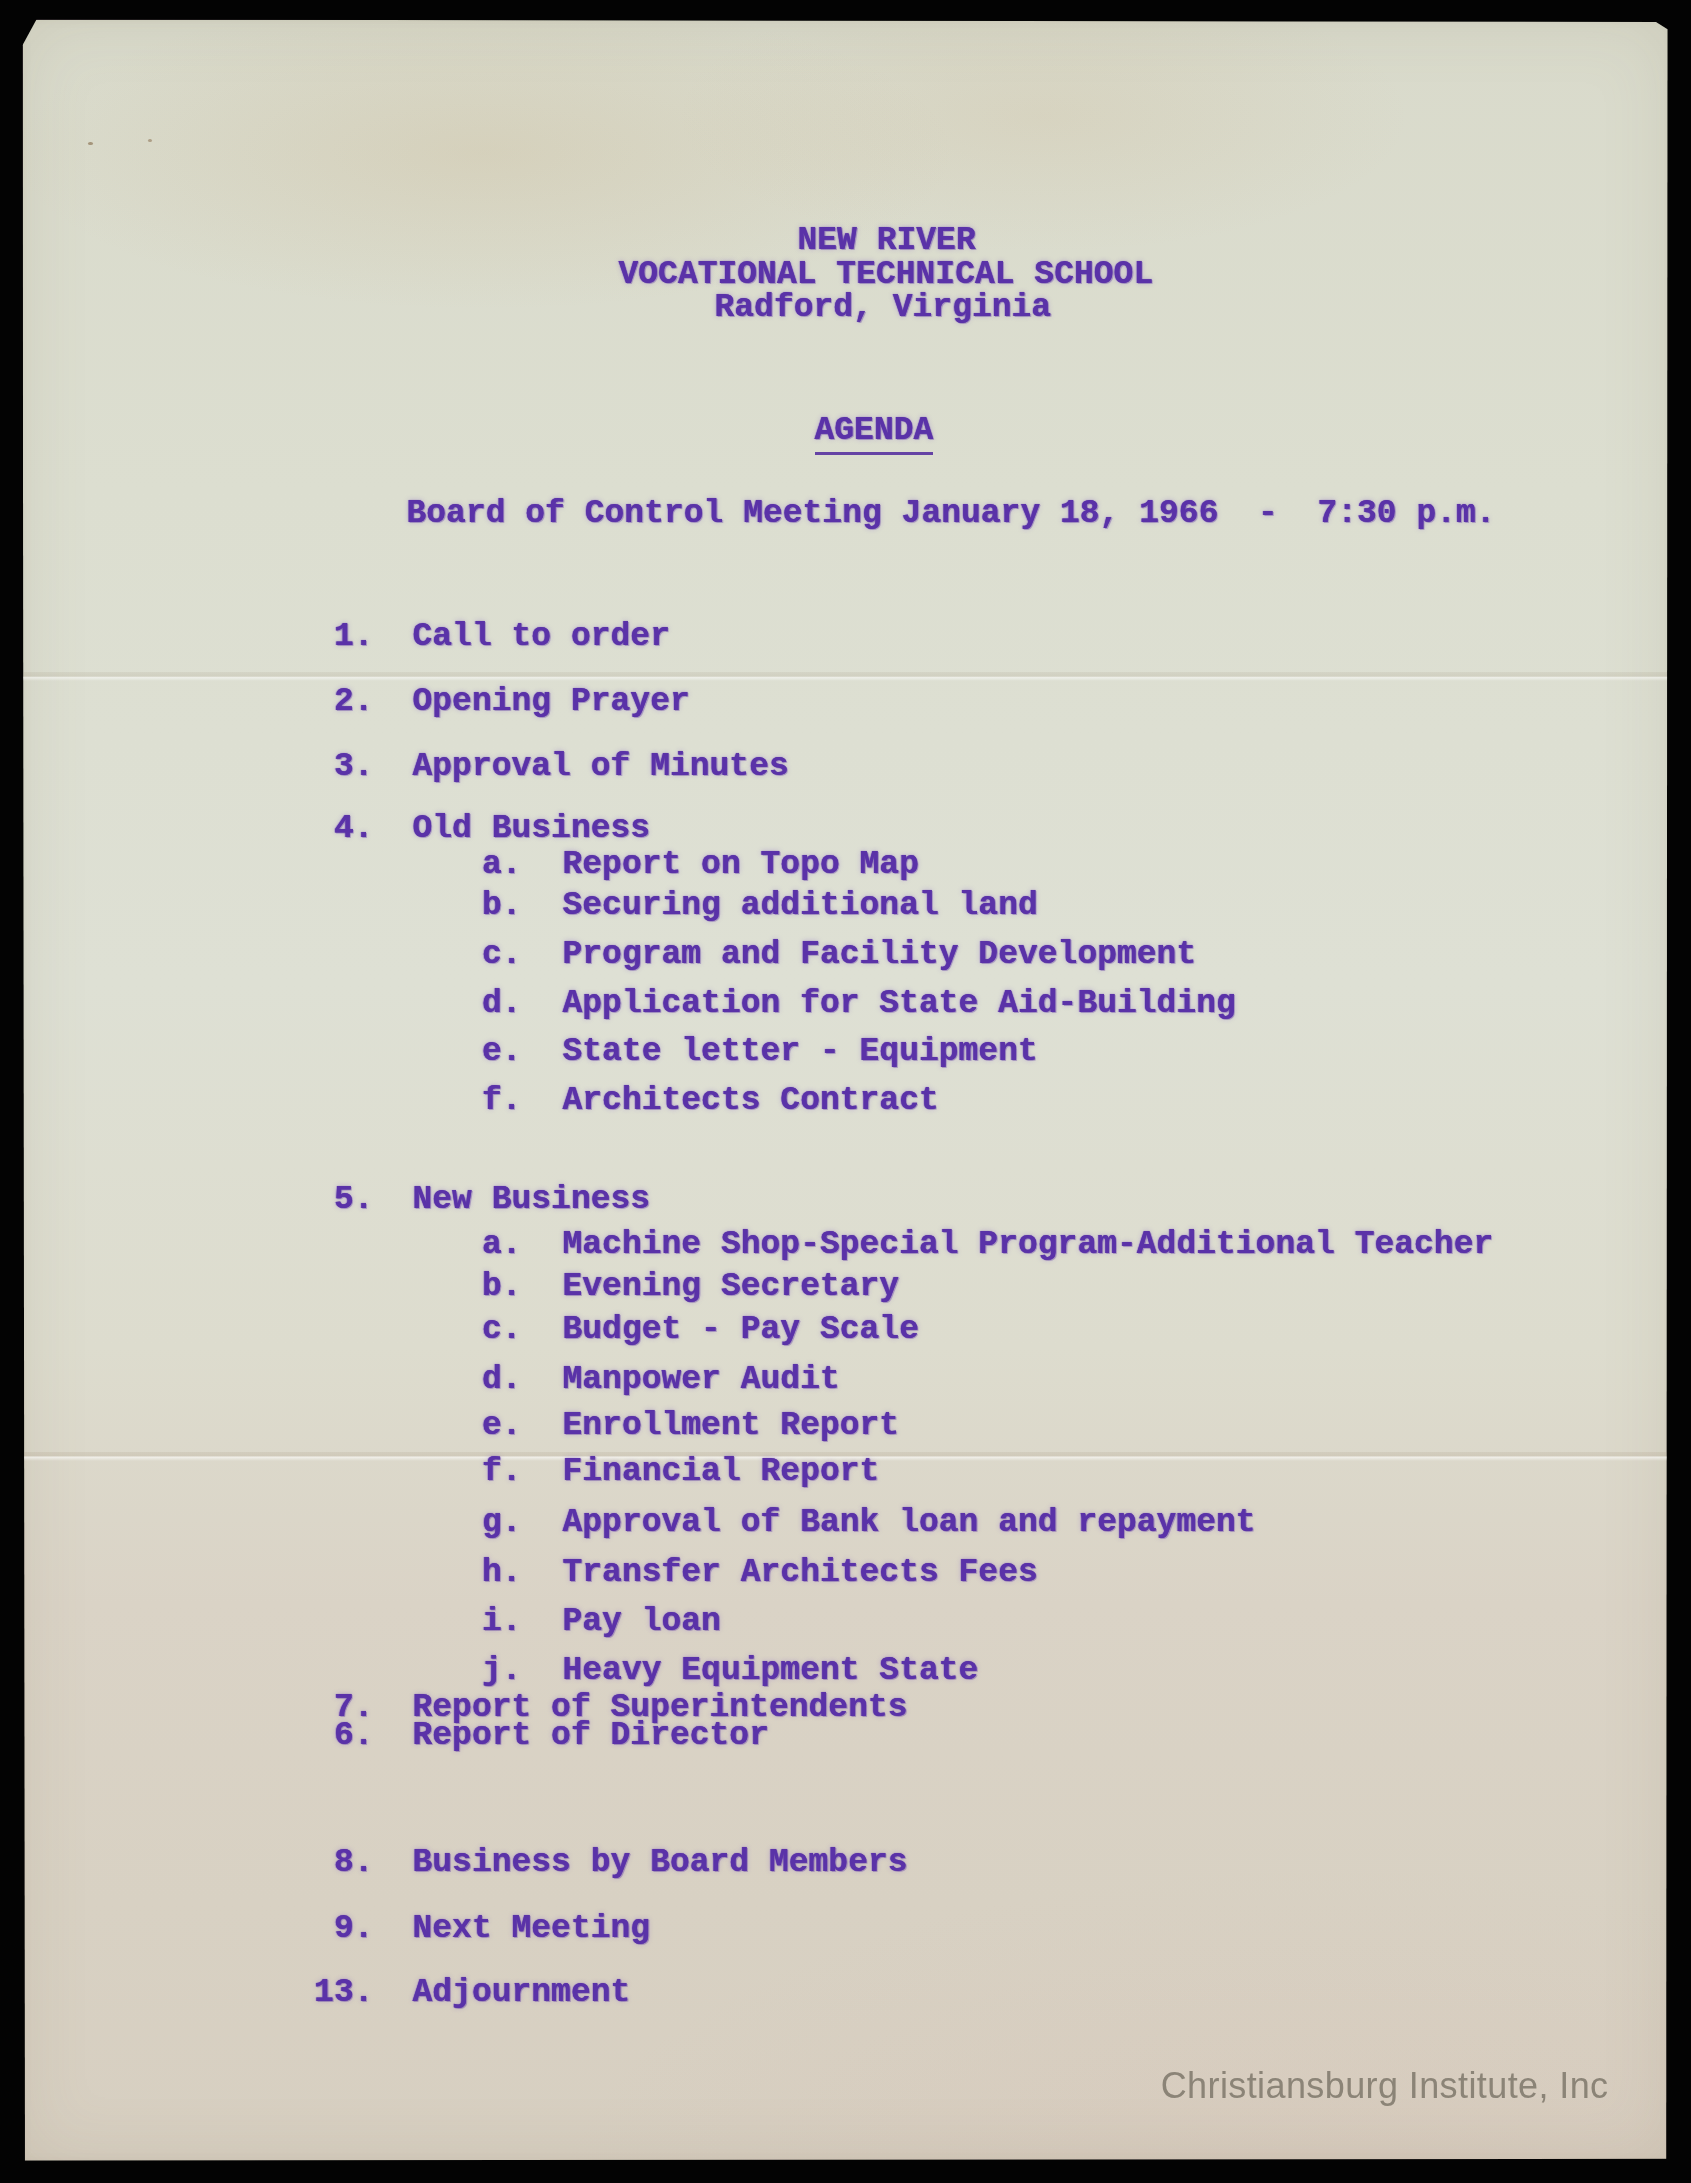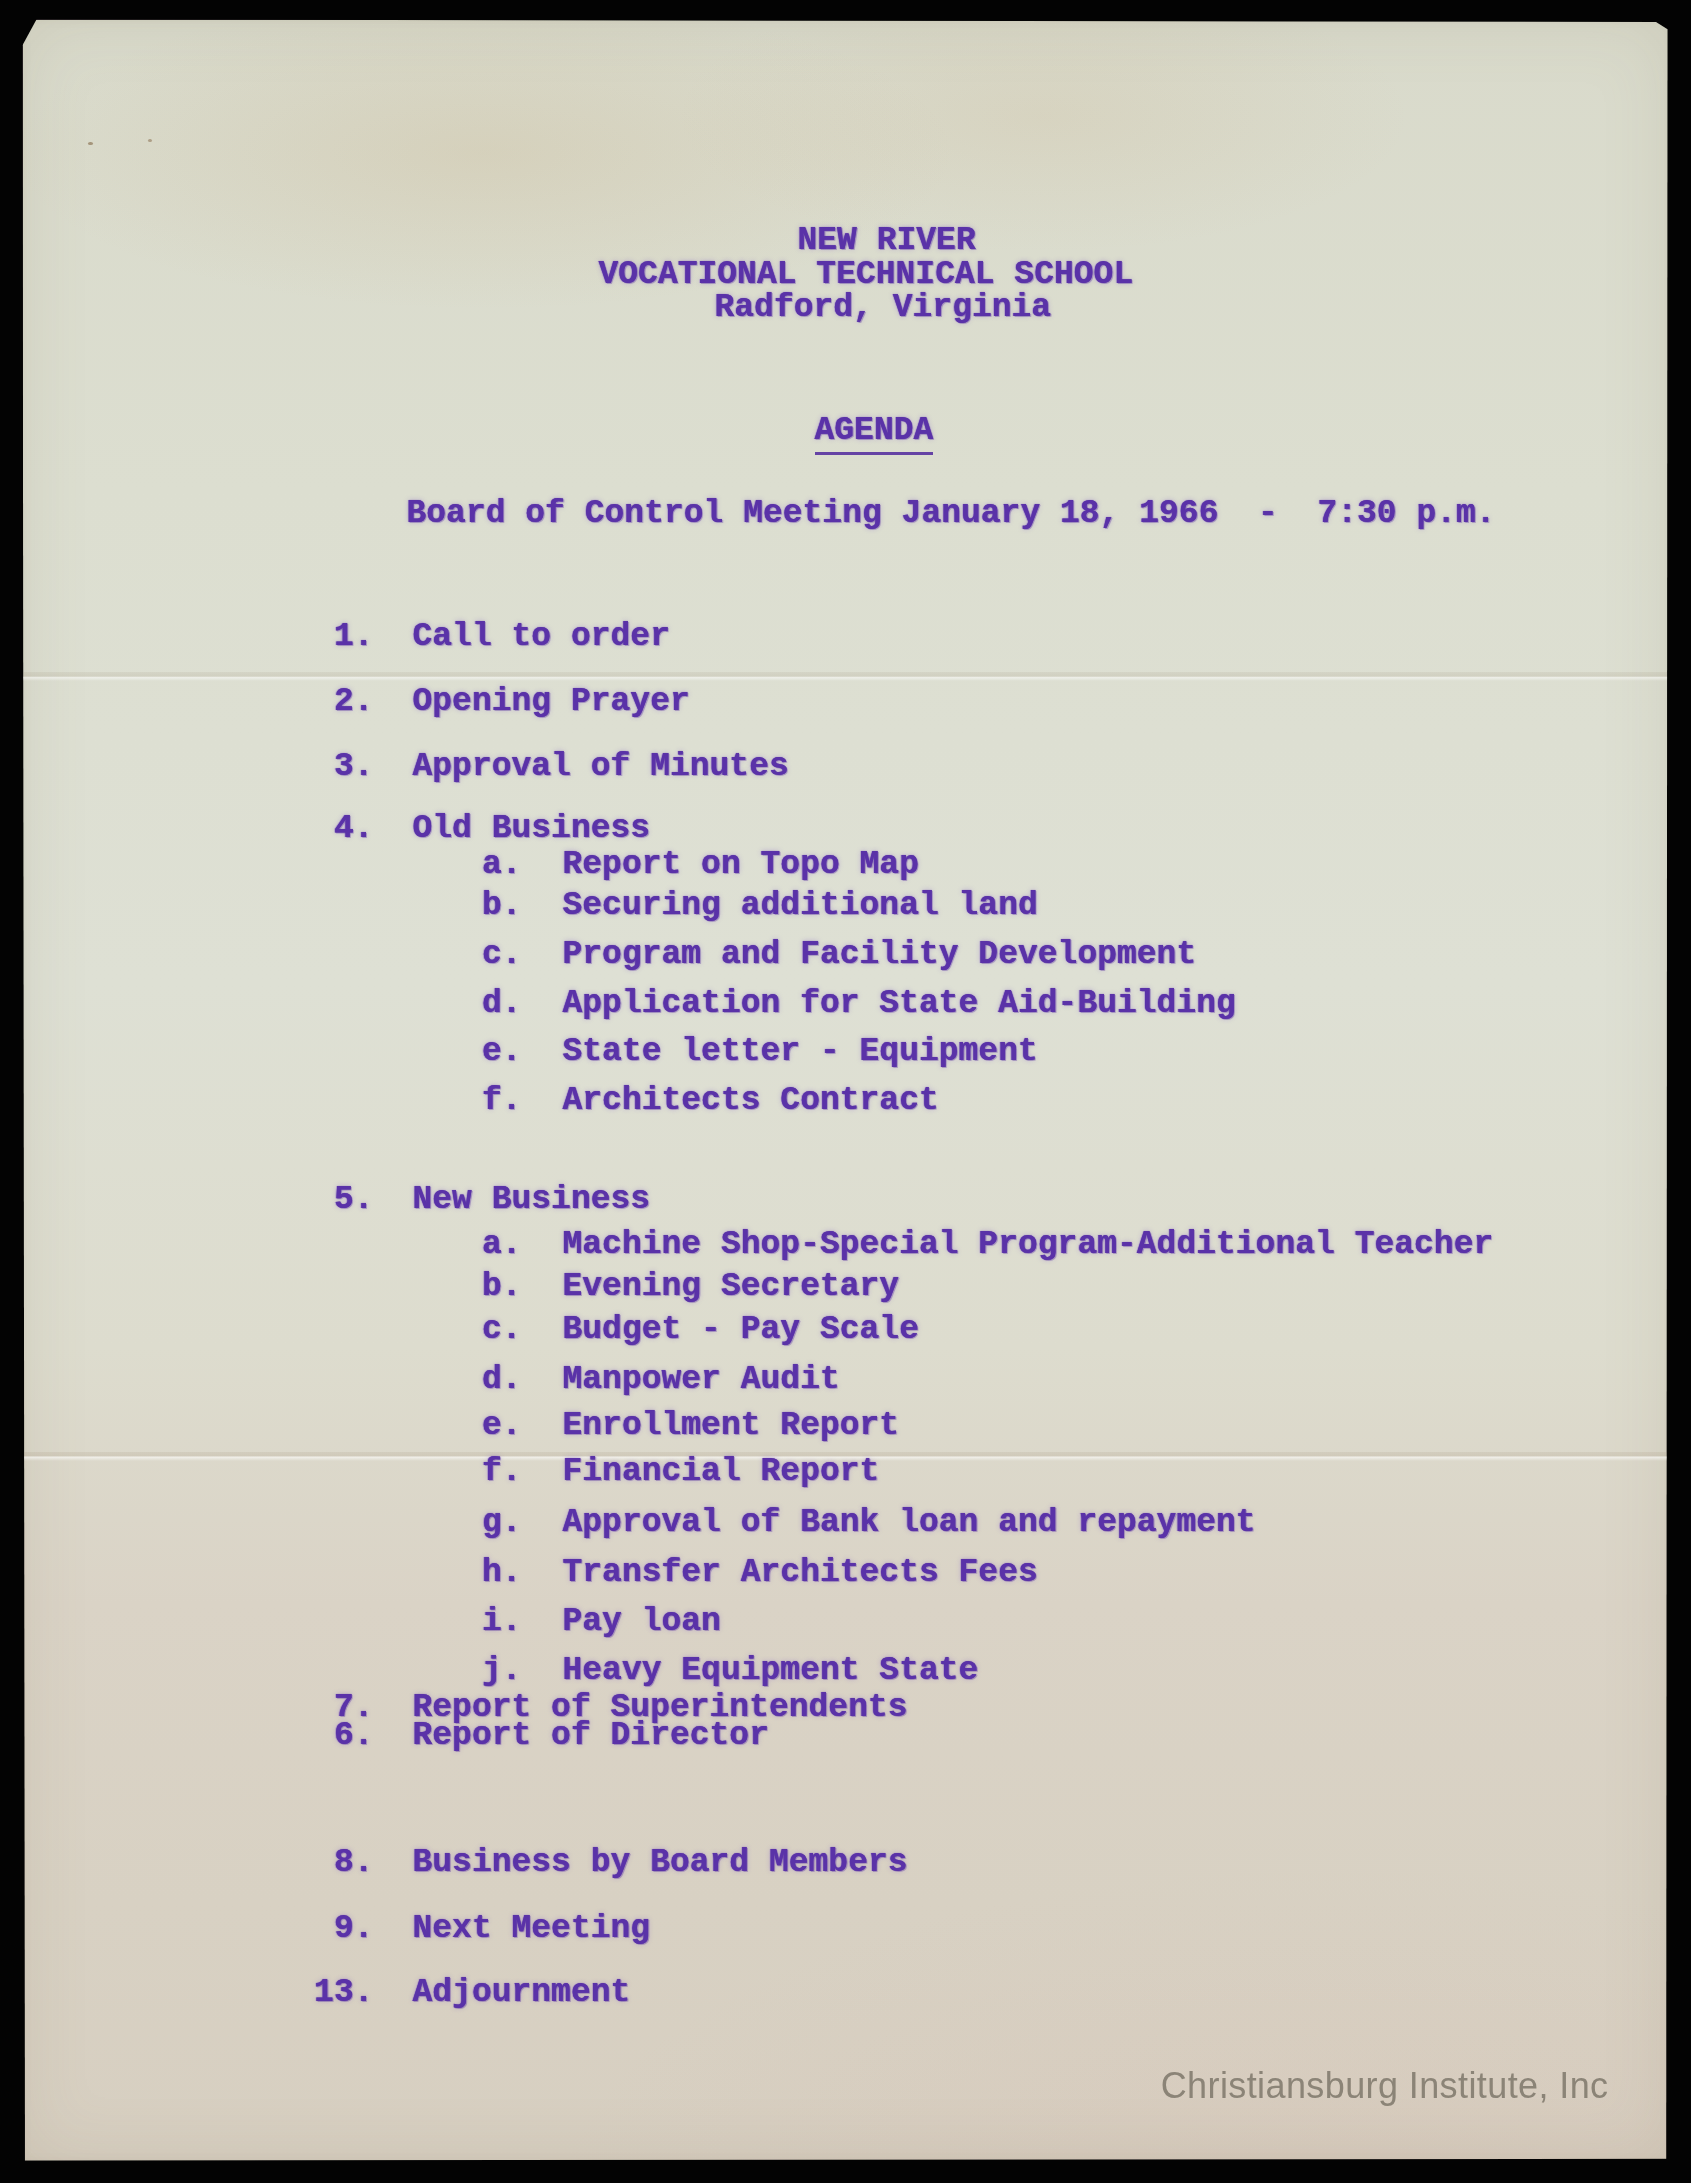--- a/index.html
+++ b/index.html
@@ -78,21 +78,21 @@
 
 <div class="paper">
 
   <div class="crease c1"></div>
   <div class="crease c2"></div>
   <div class="speck s1"></div>
   <div class="speck s2"></div>
   <div class="speck s3"></div>
 
   <div class="ink" style="left:775px;top:203px">NEW RIVER</div>
-  <div class="ink" style="left:576px;top:237px">VOCATIONAL TECHNICAL SCHOOL</div>
+  <div class="ink" style="left:596px;top:237px">VOCATIONAL TECHNICAL SCHOOL</div>
   <div class="ink" style="left:692px;top:270px">Radford, Virginia</div>
 
   <div class="ink" style="left:792px;top:393px"><span class="title-underline">AGENDA</span></div>
 
   <div class="ink" style="left:384px;top:476px">Board of Control Meeting January 18, 1966  -  7:30 p.m.</div>
 
   <div class="ink line main" style="top:599px"><span class="num">1.</span><span class="label">Call to order</span></div>
   <div class="ink line main" style="top:664px"><span class="num">2.</span><span class="label">Opening Prayer</span></div>
   <div class="ink line main" style="top:729px"><span class="num">3.</span><span class="label">Approval of Minutes</span></div>
 

